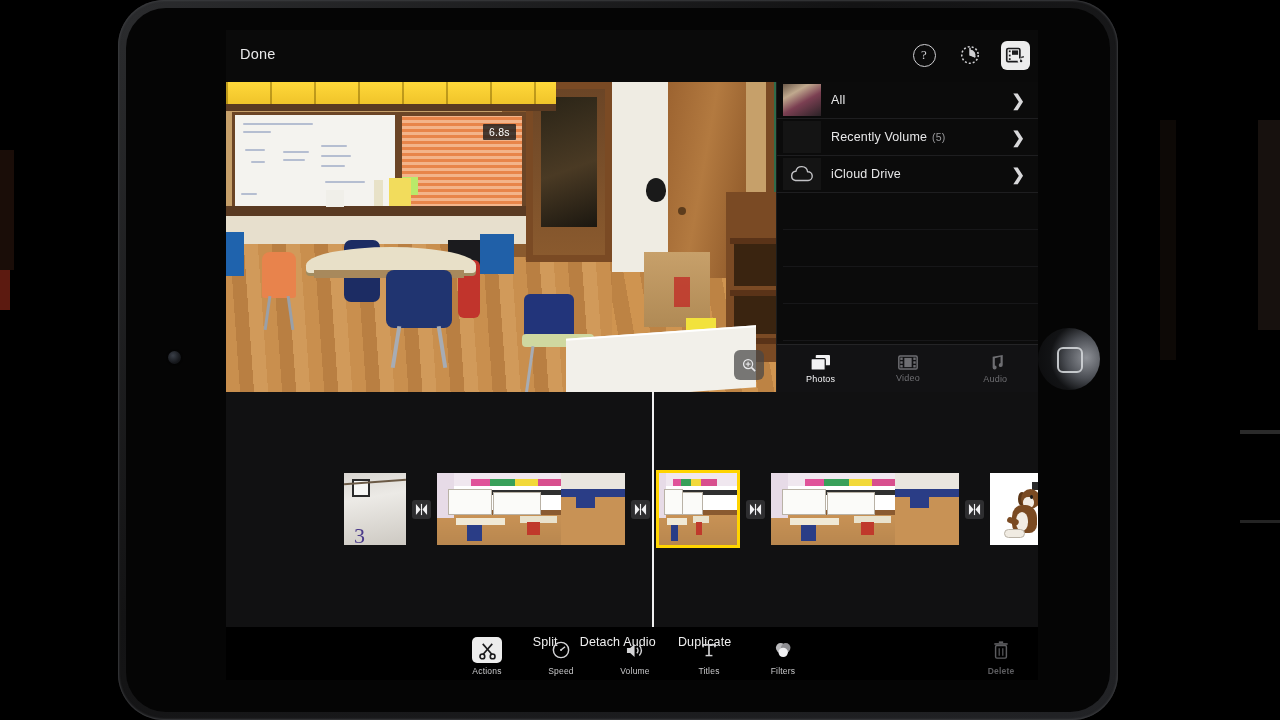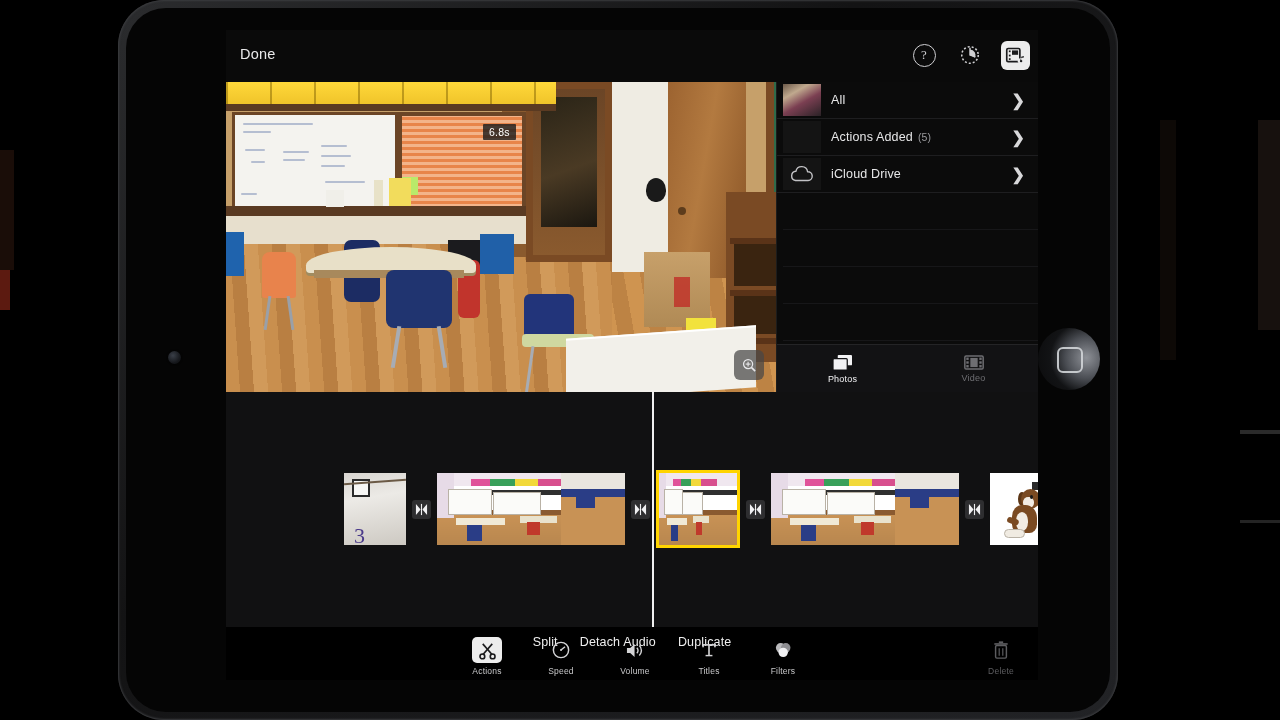--- a/index.html
+++ b/index.html
@@ -564,20 +564,21 @@
   .delete-tool {
     position: absolute;
     right: 14px;
     top: -19px;
     width: 46px;
     display: flex;
     flex-direction: column;
     align-items: center;
     gap: 3px;
     color: #5d5d60;
+    font-weight: bold;
   }
   .delete-tool .tool-label { color: #5d5d60; }
 
   .cursor {
     position: absolute;
     left: 731px;
     top: 684px;
     width: 0; height: 0;
     z-index: 40;
   }
@@ -710,21 +711,21 @@
 
           <div class="media-row">
             <div class="media-thumb thumb-photo"></div>
             <div class="media-label">All</div>
             <div class="chevron">❯</div>
           </div>
 
           <div class="media-row">
             <div class="media-thumb"></div>
             <div class="media-label">
-              <span>Actions Added</span><span class="media-count">(5)</span>
+              <span>Recently Volume</span><span class="media-count">(5)</span>
             </div>
             <div class="chevron">❯</div>
           </div>
 
           <div class="media-row">
             <div class="media-thumb thumb-cloud">
               <svg width="26" height="18" viewBox="0 0 28 18">
                 <path d="M7 16 a5 5 0 0 1 0.4 -9.9 A6.4 6.4 0 0 1 20 6.6 a4.7 4.7 0 0 1 0.6 9.4 Z" fill="none" stroke="#c3c3c6" stroke-width="1.5" stroke-linejoin="round"></path>
               </svg>
             </div>
@@ -752,20 +753,26 @@
               <rect x="3.6" y="3.6" width="2.6" height="2.6" fill="currentColor"></rect>
               <rect x="3.6" y="7.7" width="2.6" height="2.6" fill="currentColor"></rect>
               <rect x="3.6" y="11.8" width="2.6" height="2.6" fill="currentColor"></rect>
               <rect x="17.8" y="3.6" width="2.6" height="2.6" fill="currentColor"></rect>
               <rect x="17.8" y="7.7" width="2.6" height="2.6" fill="currentColor"></rect>
               <rect x="17.8" y="11.8" width="2.6" height="2.6" fill="currentColor"></rect>
               <rect x="8" y="4" width="8" height="10" fill="currentColor"></rect>
             </svg>
             <div class="media-tab-label">Video</div>
           </div>
+          <div class="media-tab">
+            <svg width="19" height="19" viewBox="0 0 20 20">
+              <path d="M7 15.2 a2.1 2.1 0 1 0 2.3 -2.05 V5.4 l6 -1.4 v6.6 a2.1 2.1 0 1 0 2.3 2.05 V2 L7 4 Z" fill="currentColor"></path>
+            </svg>
+            <div class="media-tab-label">Audio</div>
+          </div>
         </div>
       </div>
 
       <div class="timeline">
         <div class="playhead-head"></div>
         <div class="playhead"></div>
 
         <div class="clips">
 
           <div class="clip art-wb" style="width:62px">

